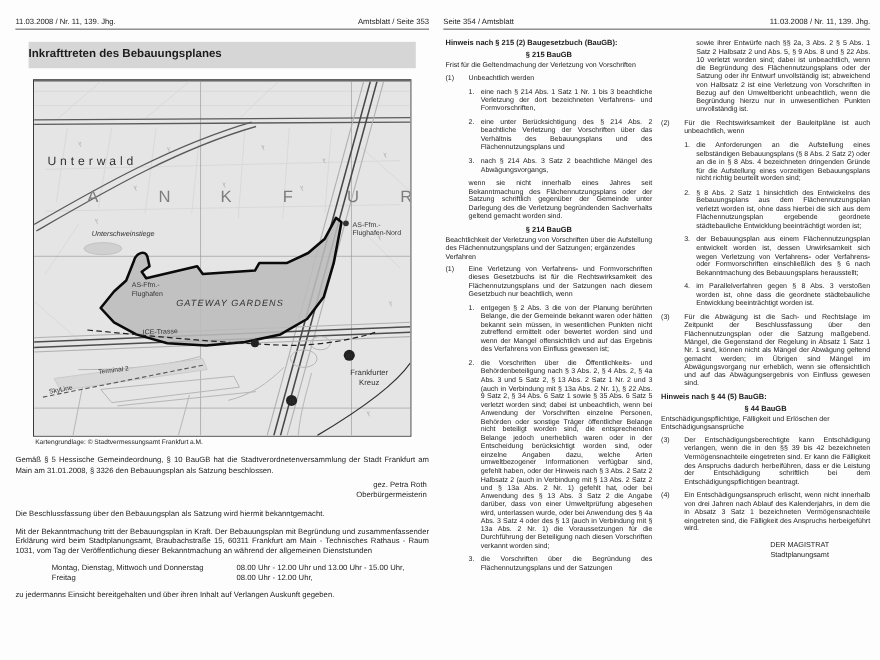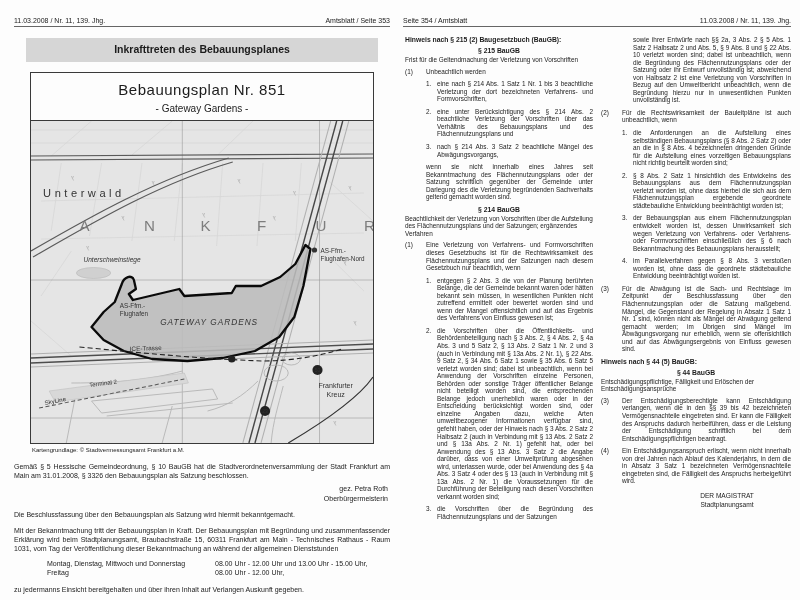--- a/index.html
+++ b/index.html
@@ -2,21 +2,21 @@
 <html><head>
 <meta charset="utf-8">
 <style>
   html,body{margin:0;padding:0;}
   body{width:800px;height:600px;background:#fdfdfd;font-family:"Liberation Sans",sans-serif;color:#1c1c1c;position:relative;overflow:hidden;}
   .hdr{position:absolute;top:12px;height:12px;font-size:7px;color:#222;border-bottom:1px solid #666;display:flex;justify-content:space-between;align-items:flex-end;padding-bottom:2px;}
   #hdr-left{left:14px;width:376px;}
   #hdr-right{left:403px;width:388px;}
   
   .pleft{position:absolute;left:14px;top:34px;width:376px;font-size:7px;line-height:1.3;}
-  .title-bar{margin:4px 12px 0 12px;background:#d6d6d6;text-align:center;font-weight:bold;font-size:10.5px;padding:5px 0;}
+  .title-bar{margin:4px 12px 0 12px;background:#d6d6d6;font-weight:bold;font-size:10.5px;padding:5px 0;}
   .figure{margin:10px 16px 0 16px;border:1px solid #3a3a3a;}
   .fig-head{text-align:center;padding:7px 0 5px 0;}
   .fig-title{font-size:15px;letter-spacing:.5px;}
   .fig-sub{font-size:10px;margin-top:3px;}
   .map-wrap{border-top:1px solid #3a3a3a;height:322px;position:relative;background:#e5e5e5;}
   .map-wrap svg{display:block;width:100%;height:100%;}
   .caption{font-size:6px;color:#222;margin:3px 0 0 18px;}
   .para{text-align:justify;margin-top:7px;}
   .sig-left{text-align:right;margin-top:4px;line-height:1.35;padding-right:2px;}
   .hours-row{display:flex;margin-left:33px;}
@@ -50,24 +50,20 @@
 </div>
 <div class="hdr" id="hdr-right">
   <span>Seite 354 / Amtsblatt</span>
   <span>11.03.2008 / Nr. 11, 139. Jhg.</span>
 </div>
 
 <div class="pleft">
   <div class="title-bar">Inkrafttreten des Bebauungsplanes</div>
 
   <div class="figure">
-    <div class="fig-head">
-      <div class="fig-title">Bebauungsplan Nr. 851</div>
-      <div class="fig-sub">- Gateway Gardens -</div>
-    </div>
     <div class="map-wrap">
       <svg viewBox="0 0 339 322" preserveAspectRatio="none">
 
         <g stroke="#d7d7d7" stroke-width="0.8" fill="none">
           <line x1="0" y1="9" x2="339" y2="9"></line>
             <line x1="0" y1="22" x2="339" y2="22"></line>
           <line x1="30" y1="42" x2="20" y2="110"></line>
             <line x1="70" y1="42" x2="58" y2="115"></line>
           <line x1="110" y1="42" x2="100" y2="120"></line>
             <line x1="150" y1="42" x2="142" y2="120"></line>

